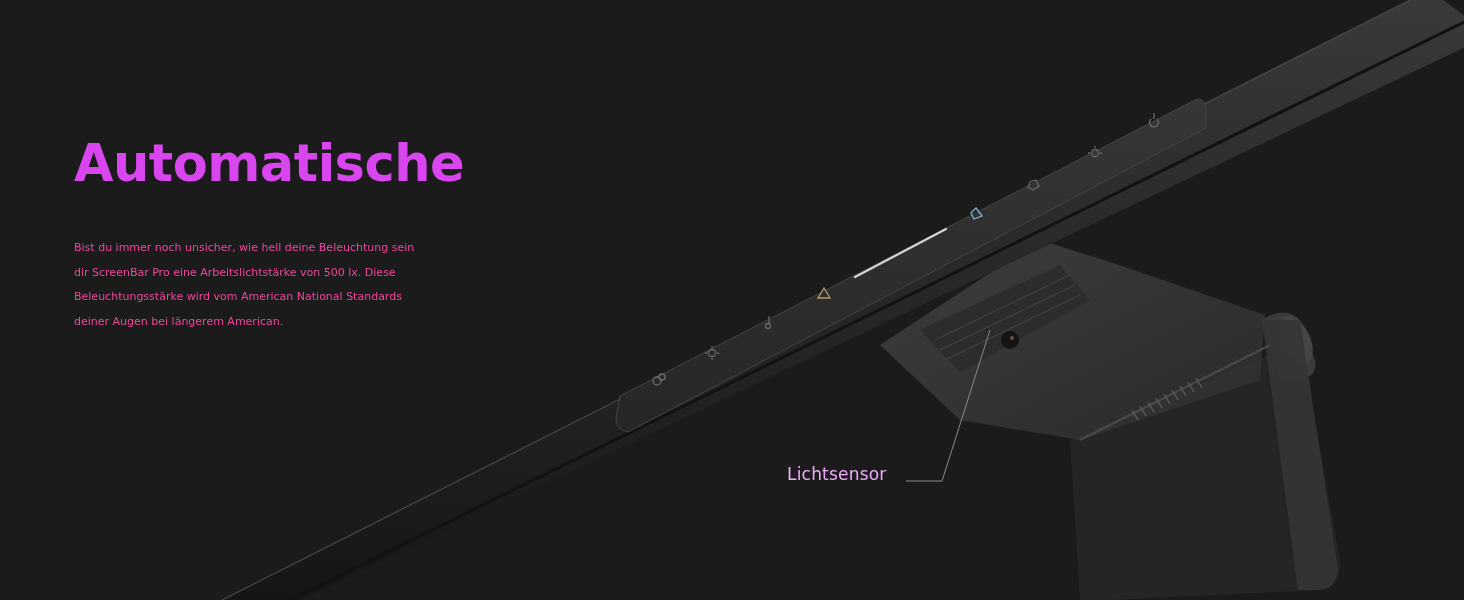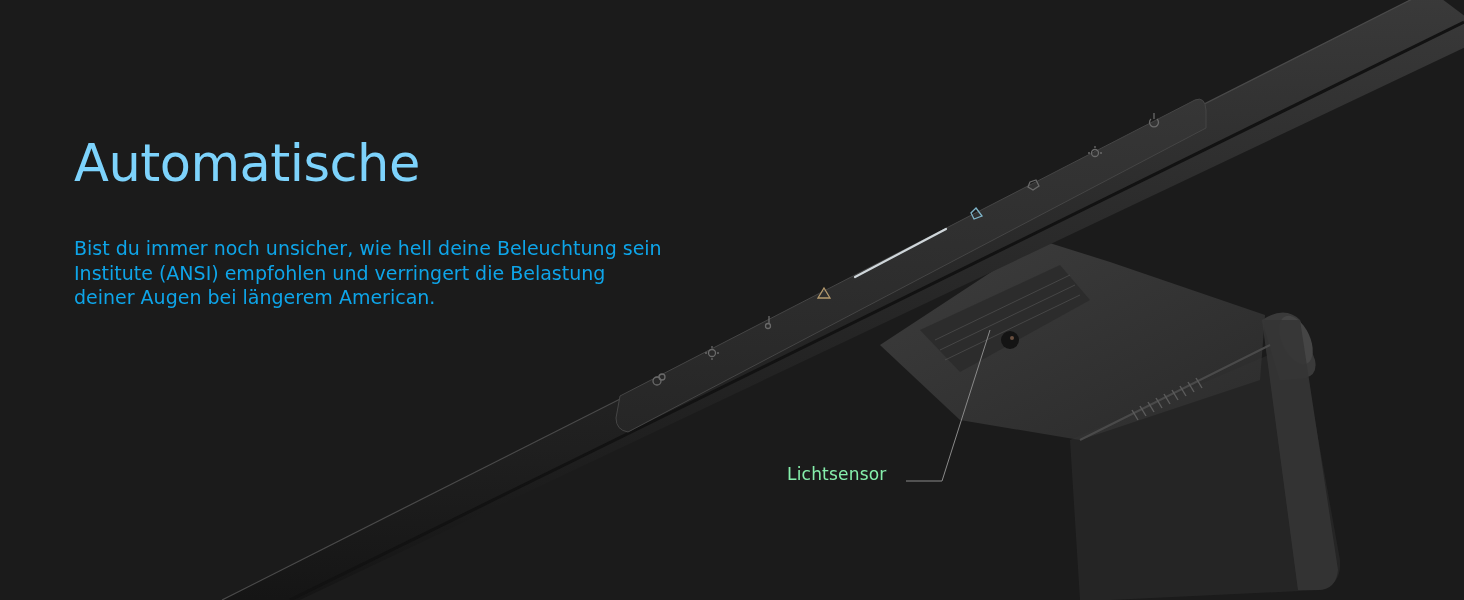--- a/index.html
+++ b/index.html
@@ -25,50 +25,50 @@
     .text-block {
       position: absolute;
       left: 74px;
       top: 128px;
       width: 560px;
       z-index: 5;
     }
     .headline {
       margin: 0;
       font-family: "DejaVu Sans", sans-serif;
-      font-weight: normal;
+      font-weight: bold;
       font-size: 51px;
       line-height: 72px;
       letter-spacing: -0.5px;
-      color: #7dd3fc;
+      color: #d946ef;
     }
     .headline span { display: block; white-space: nowrap; }
     .body-text {
       margin: 36px 0 0 0;
       width: 520px;
       font-family: "DejaVu Sans", sans-serif;
-      font-size: 19px;
+      font-size: 11px;
       line-height: 24.6px;
-      color: #0ea5e9;
+      color: #ec4899;
     }
     .body-text span { display: block; white-space: nowrap; }
 
     
     .product {
       position: absolute;
       inset: 0;
       pointer-events: none;
     }
     .callout-label {
       position: absolute;
       left: 787px;
       top: 464px;
       font-family: "DejaVu Sans", sans-serif;
       font-size: 17px;
-      color: #86efac;
+      color: #f0abfc;
       letter-spacing: 0.2px;
       white-space: nowrap;
     }
   </style>
 </head>
 <body>
 
 <div class="banner">
 
   <svg class="product" width="1464" height="600" viewBox="0 0 1464 600" xmlns="http://www.w3.org/2000/svg">
@@ -181,20 +181,21 @@
 
     <polyline points="906,481 942,481 990,330" fill="none" stroke="#8a8a8a" stroke-width="1"></polyline>
   </svg>
 
   <div class="text-block">
     <h1 class="headline">
       <span>Automatische</span>
     </h1>
     <p class="body-text">
       <span>Bist du immer noch unsicher, wie hell deine Beleuchtung sein</span>
-      <span>Institute (ANSI) empfohlen und verringert die Belastung</span>
+      <span>dir ScreenBar Pro eine Arbeitslichtstärke von 500 lx. Diese</span>
+      <span>Beleuchtungsstärke wird vom American National Standards</span>
       <span>deiner Augen bei längerem American.</span>
     </p>
   </div>
 
   <div class="callout-label">Lichtsensor</div>
 
 </div>
 
 </body></html>

